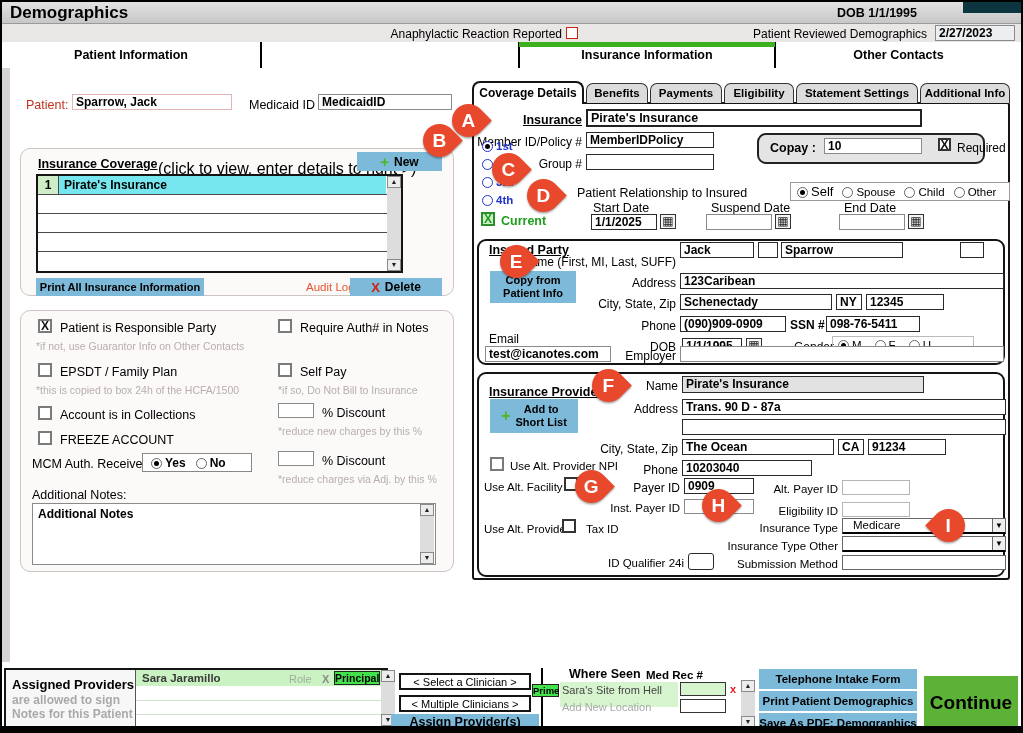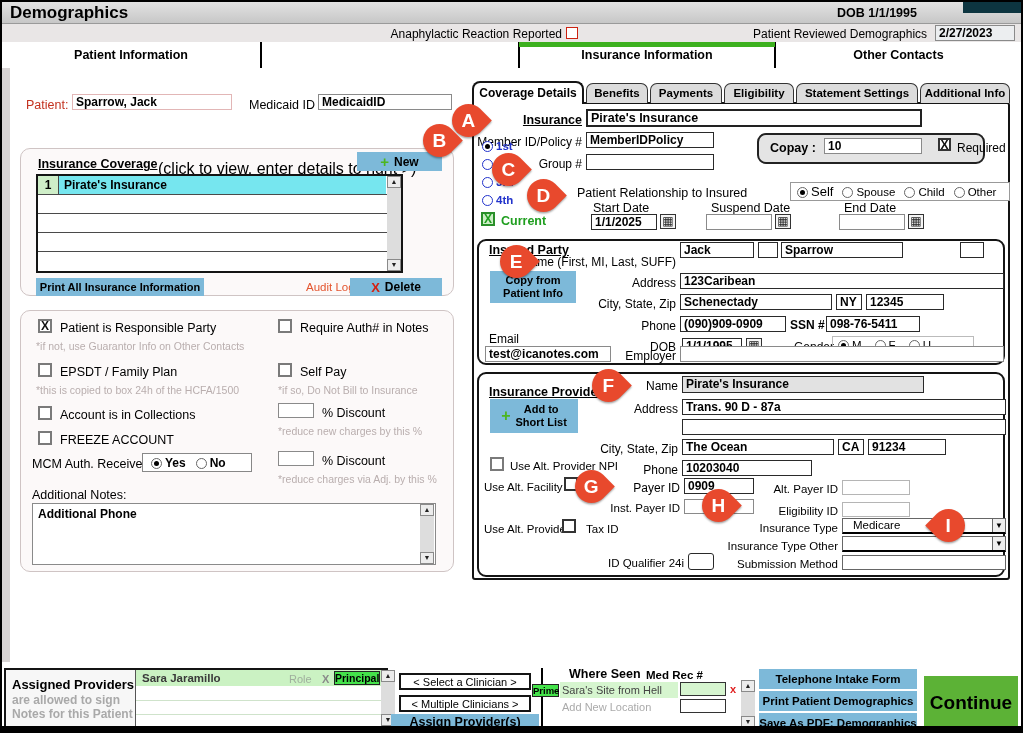--- a/index.html
+++ b/index.html
@@ -136,21 +136,21 @@
   <div class="lbl12" style="left:30px;top:455px">MCM Auth. Received</div>
   <div class="abs" style="left:140px;top:451px;width:110px;height:19px;border:1px solid #888;background:#fff;display:flex;align-items:center;gap:10px;padding-left:8px">
     <span style="font-size:12px;font-weight:bold;white-space:nowrap"><span class="radio sel"></span><span>Yes</span></span>
     <span style="font-size:12px;font-weight:bold;white-space:nowrap"><span class="radio"></span><span>No</span></span>
   </div>
   <div class="fld" style="left:276px;top:449px;width:36px;height:15px"></div>
   <div class="lbl12" style="left:320px;top:452px">% Discount</div>
   <div class="note" style="left:276px;top:471px">*reduce charges via Adj. by this %</div>
   <div class="lbl12" style="left:30px;top:486px">Additional Notes:</div>
   <div class="abs" style="left:30px;top:501px;width:404px;height:62px;border:1px solid #8a8a8a;background:#fff">
-    <div style="position:absolute;left:5px;top:3px;font-size:12px;font-weight:bold">Additional Phone</div>
+    <div style="position:absolute;left:5px;top:3px;font-size:12px;font-weight:bold">Additional Notes</div>
   </div>
   <div class="sb-track" style="left:418px;top:502px;width:14px;height:60px"></div>
   <div class="sb-btn" style="left:418px;top:502px">▲</div>
   <div class="sb-btn" style="left:418px;top:550px">▼</div>
 
   <div class="blackbox" style="left:470px;top:100px;width:538px;height:478px;border-radius:0 3px 3px 3px"></div>
   <div class="ctab on" style="left:470px;top:79px;width:112px;height:23px;line-height:20px">Coverage Details</div>
   <div class="ctab off" style="left:584px;top:81px;width:62px;height:20px;line-height:18px">Benefits</div>
   <div class="ctab off" style="left:648px;top:81px;width:72px;height:20px;line-height:18px">Payments</div>
   <div class="ctab off" style="left:722px;top:81px;width:70px;height:20px;line-height:18px">Eligibility</div>
@@ -326,21 +326,21 @@
   <div class="sb-btn" style="left:379px;top:668px">▲</div>
   <div class="sb-btn" style="left:379px;top:712px">▼</div>
   <div class="abs" style="left:397px;top:671px;width:132px;height:17px;background:#fff;border:2px solid #141414;font-size:11px;text-align:center;line-height:14px;cursor:pointer">&lt; Select a Clinician &gt;</div>
   <div class="abs" style="left:397px;top:693px;width:132px;height:17px;background:#fff;border:2px solid #141414;font-size:11px;text-align:center;line-height:14px;cursor:pointer">&lt; Multiple Clinicians &gt;</div>
   <div class="btn-blue" style="left:389px;top:712px;width:148px;height:16px;font-size:12.5px">Assign Provider(s)</div>
   <div class="abs" style="left:539px;top:666px;width:2px;height:60px;background:#000"></div>
 
   <div class="abs b" style="left:567px;top:665px;font-size:12.5px">Where Seen</div>
   <div class="abs b" style="left:644px;top:667px;font-size:11.5px">Med Rec #</div>
   <div class="greenbadge" style="left:530px;top:682px;width:27px;height:13px;font-size:9.5px;line-height:11px">Prime</div>
-  <div class="abs" style="left:558px;top:680px;width:118px;height:16px;background:#d6f5cf;font-size:11px;color:#444;padding:2px 0 0 2px;white-space:nowrap;overflow:hidden">Sara's Site from Hell</div>
+  <div class="abs" style="left:558px;top:680px;width:118px;height:25px;background:#d6f5cf;font-size:11px;color:#444;padding:2px 0 0 2px;white-space:nowrap;overflow:hidden">Sara's Site from Hell</div>
   <div class="abs" style="left:678px;top:680px;width:46px;height:14px;background:#d6f5cf;border:1px solid #333"></div>
   <div class="abs b" style="left:728px;top:681px;font-size:11px;color:#e02020">x</div>
   <div class="abs" style="left:560px;top:699px;font-size:11px;color:#aaa">Add New Location</div>
   <div class="abs" style="left:678px;top:697px;width:46px;height:14px;background:#fff;border:1px solid #333"></div>
   <div class="sb-track" style="left:739px;top:678px;width:14px;height:48px"></div>
   <div class="sb-btn" style="left:739px;top:678px">▲</div>
   <div class="sb-btn" style="left:739px;top:714px">▼</div>
   <div class="abs" style="left:543px;top:724px;width:210px;height:1px;background:#555"></div>
 
   <div class="btn-blue" style="left:757px;top:689px;width:158px;height:20px">Print Patient Demographics</div>

